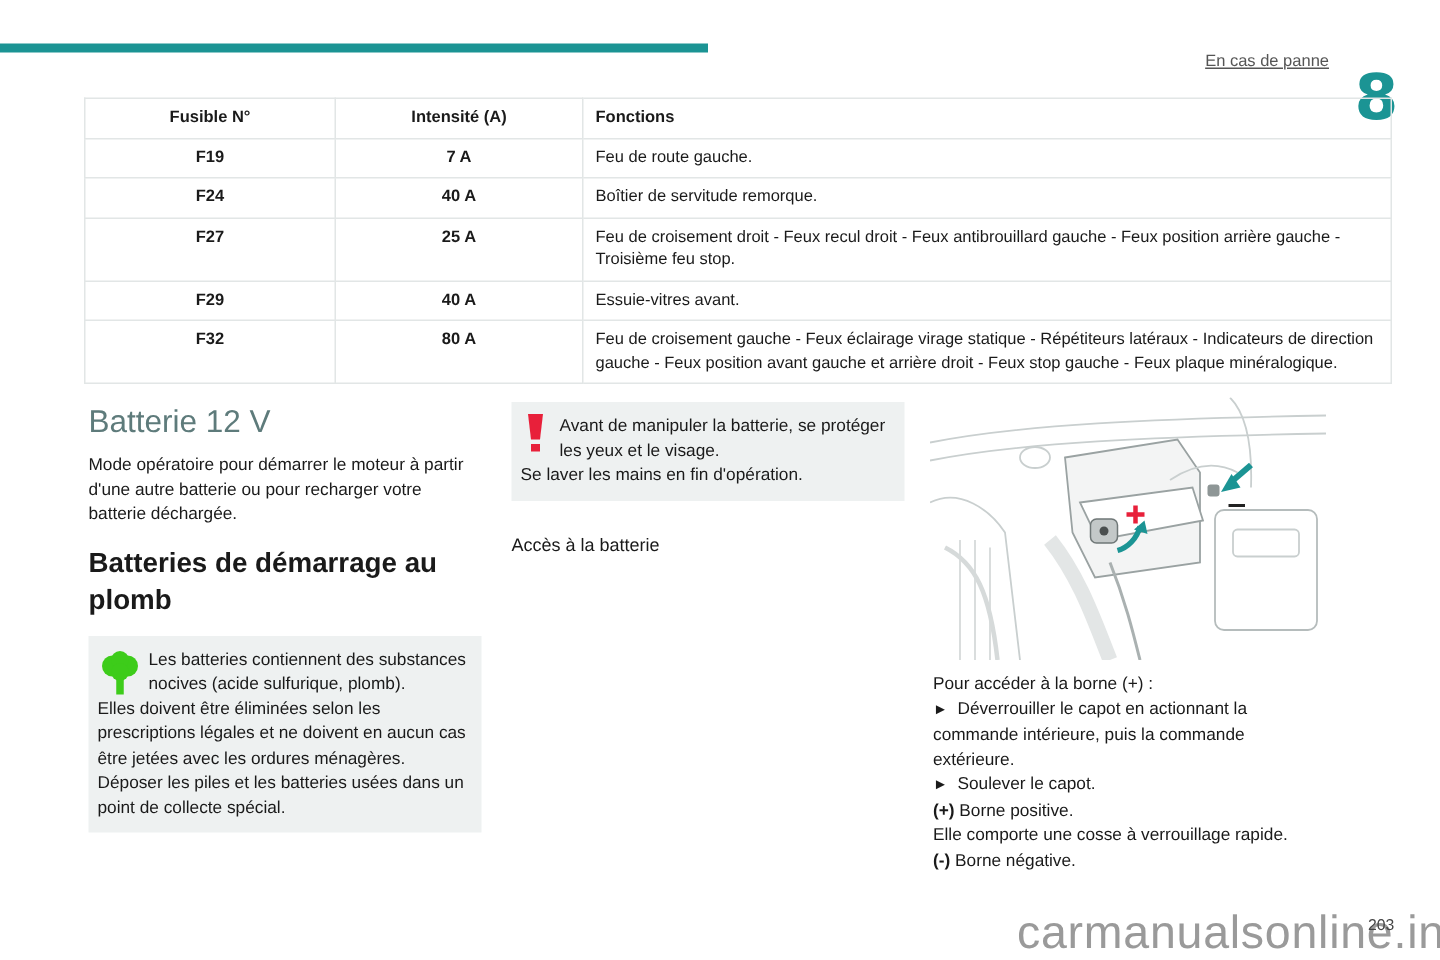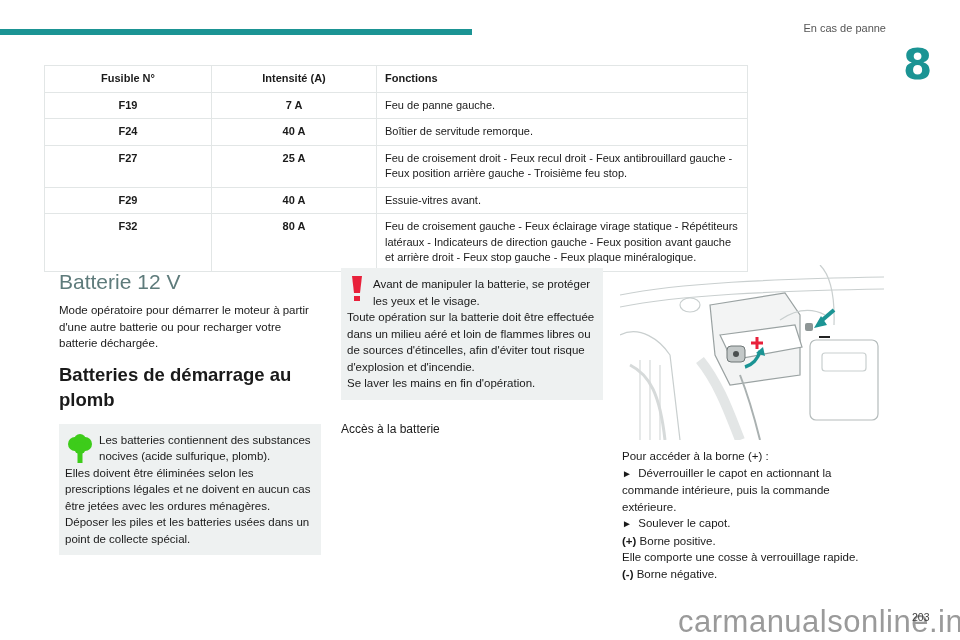--- a/index.html
+++ b/index.html
@@ -1,24 +1,24 @@
 <!DOCTYPE html>
 <html><head>
   <meta charset="utf-8">
   <style>
     html, body { margin: 0; padding: 0; }
     body {
       width: 960px; height: 640px; position: relative; overflow: hidden;
       background: #ffffff; font-family: "Liberation Sans", sans-serif; color: #1a1a1a;
     }
     .top-bar { position: absolute; left: 0; top: 29px; width: 472px; height: 6px; background: #1b9494; }
-    .header-title { position: absolute; right: 74px; top: 22px; font-size: 11px; color: #555; }
+    .header-title { position: absolute; right: 74px; top: 35px; font-size: 11px; color: #555; text-decoration: underline; }
     .chapter-num { position: absolute; left: 903px; top: 44px; font-size: 42px; font-weight: bold; color: #1b9494; line-height: 1; font-family: "DejaVu Sans", sans-serif; }
 
-    table.fuse { position: absolute; left: 44px; top: 65px; width: 704px; border-collapse: collapse; font-size: 11px; }
+    table.fuse { position: absolute; left: 56px; top: 65px; width: 872px; border-collapse: collapse; font-size: 11px; }
     table.fuse th, table.fuse td { border: 1px solid #e2e6e6; padding: 5px 8px 5px 8px; vertical-align: top; line-height: 15.5px; }
     table.fuse th { font-weight: bold; height: 13px; }
     table.fuse td.c, table.fuse th.c { text-align: center; font-weight: bold; }
     table.fuse th.l { text-align: left; }
     table.fuse .col1 { width: 150px; }
     table.fuse .col2 { width: 148px; }
 
     .col { position: absolute; font-size: 11.5px; line-height: 16.5px; }
     .h-section { font-size: 21px; color: #5e7b7b; font-weight: normal; margin: 0 0 8px 0; line-height: 24px; }
     .h-sub { font-size: 18.5px; font-weight: bold; margin: 10px 0 12px 0; line-height: 25px; }
@@ -42,21 +42,21 @@
     <tr>
       <th class="c col1">Fusible N°</th>
       <th class="c col2">Intensité (A)</th>
       <th class="l">Fonctions</th>
     </tr>
   </thead>
   <tbody>
     <tr>
       <td class="c">F19</td>
       <td class="c">7 A</td>
-      <td>Feu de panne gauche.</td>
+      <td>Feu de route gauche.</td>
     </tr>
     <tr>
       <td class="c">F24</td>
       <td class="c">40 A</td>
       <td>Boîtier de servitude remorque.</td>
     </tr>
     <tr>
       <td class="c">F27</td>
       <td class="c">25 A</td>
       <td>Feu de croisement droit - Feux recul droit - Feux antibrouillard gauche - Feux position arrière gauche - Troisième feu stop.</td>
@@ -97,21 +97,20 @@
 
 <div class="col" style="left:341px; top:268px; width:262px;">
   <div class="note">
     <span class="icon" style="left:10px;top:8px;">
       <svg width="12" height="26" viewBox="0 0 12 26">
         <polygon points="1,0 11,0 9,17 3,17" fill="#e8203a"></polygon>
         <rect x="3" y="20" width="6" height="5" fill="#e8203a"></rect>
       </svg>
     </span>
     <span class="lead" style="padding-left:26px;">Avant de manipuler la batterie, se protéger les yeux et le visage.</span>
-    <p>Toute opération sur la batterie doit être effectuée dans un milieu aéré et loin de flammes libres ou de sources d'étincelles, afin d'éviter tout risque d'explosion et d'incendie.</p>
     <p>Se laver les mains en fin d'opération.</p>
   </div>
   <h3 class="h-sub2">Accès à la batterie</h3>
 </div>
 
 <div class="illus">
   <svg width="264" height="175" viewBox="0 0 264 175" fill="none" stroke="#c9cfcf" stroke-width="1.2">
     <path d="M0,30 C60,18 150,14 264,12"></path>
     <path d="M0,42 C60,30 150,26 264,24"></path>
     <path d="M200,0 C210,10 215,30 214,60"></path>

